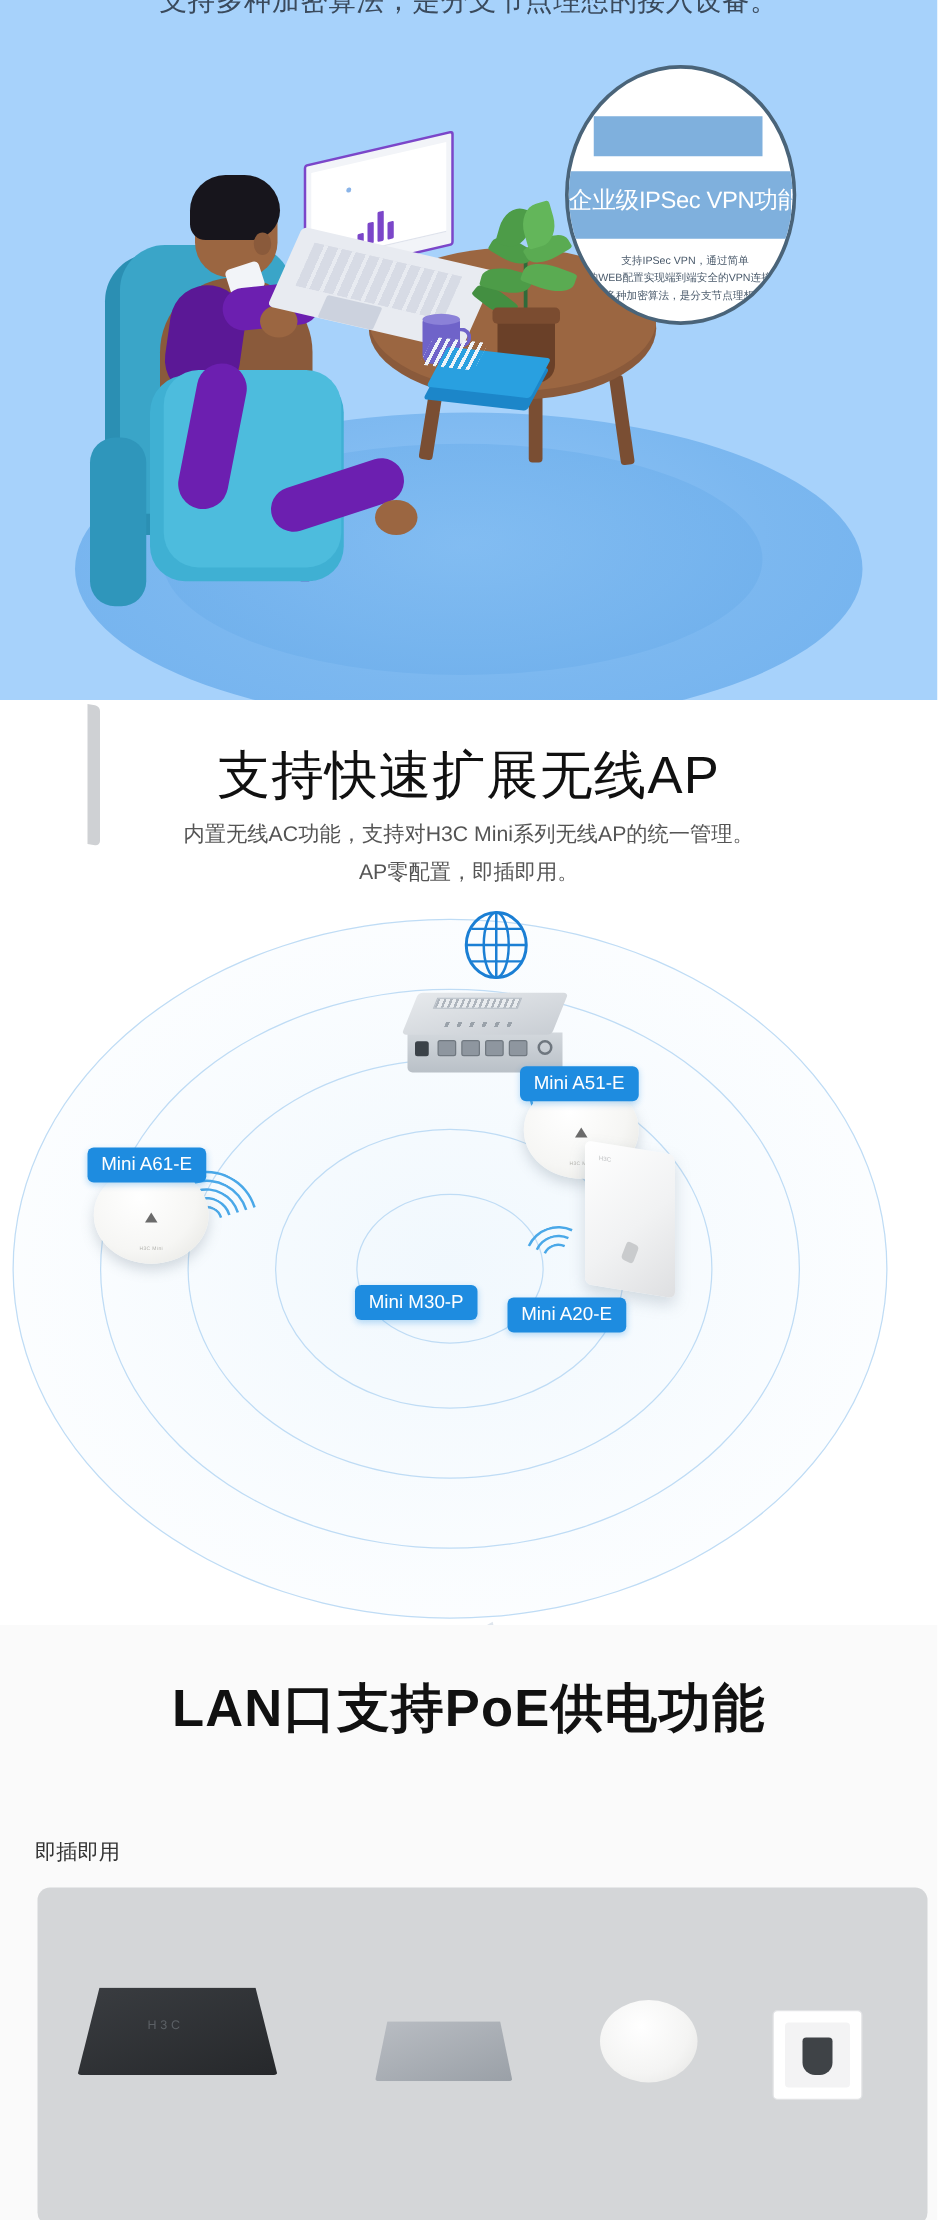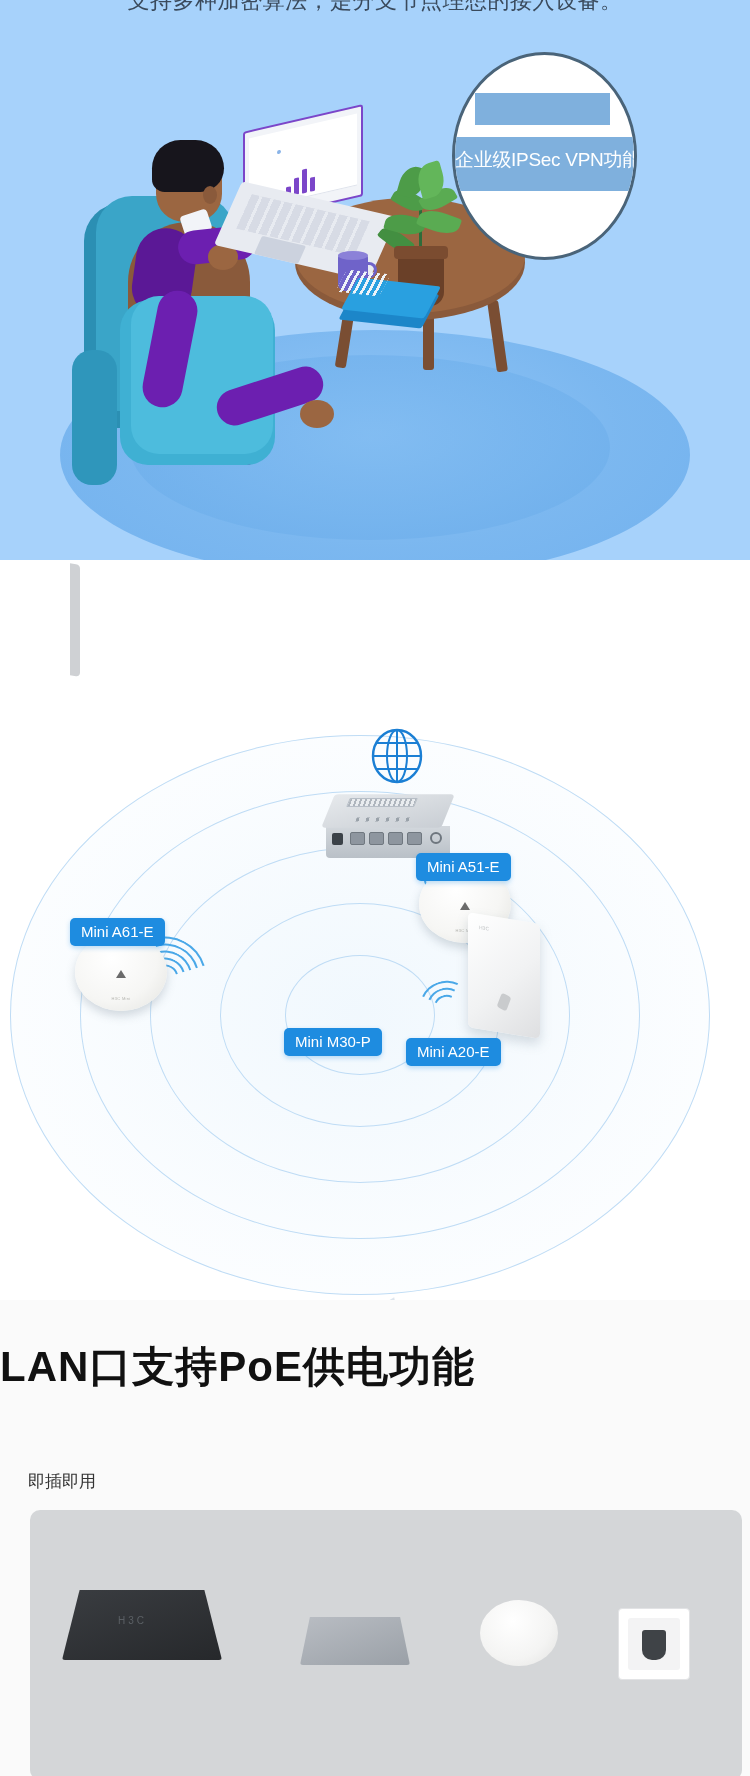--- a/index.html
+++ b/index.html
@@ -268,21 +268,21 @@
   .lbl {
     position:absolute; background:#1e8ce0; color:#ffffff;
     font-size:15px; padding:5px 11px 6px; border-radius:5px; white-space:nowrap;
     box-shadow:0 2px 5px rgba(30,140,224,.30);
   }
 
   
   .sec3 { position:absolute; left:0; top:1300px; width:750px; height:476px;
           background:#fafafa; overflow:hidden; }
   .s3-title {
-    position:absolute; left:0; top:38px; width:750px; text-align:left;
+    position:absolute; left:0; top:38px; width:750px; text-align:center;
     font-size:42px; line-height:57px; color:#111111; letter-spacing:1px;
   }
   .s3-cap { position:absolute; left:28px; top:170px; font-size:17px; color:#333333; }
   .panel {
     position:absolute; left:30px; top:210px; width:712px; height:270px;
     background:#d4d6d8; border-radius:10px;
   }
   .dev-black {
     position:absolute; left:62px; top:290px; width:160px; height:70px;
     background:linear-gradient(160deg,#3a3d41 0%,#26282b 100%);
@@ -380,27 +380,35 @@
     <div class="chair-seat2"></div>
     <div class="chair-arm"></div>
     <div class="p-arm2"></div>
     <div class="p-fore"></div>
     <div class="p-hand2"></div>
 
     <div class="mag">
       <div class="mag-bar1"></div>
       <div class="mag-band"></div>
       <div class="mag-title">企业级IPSec VPN功能</div>
+      <div class="mag-body">
+        <div>支持IPSec VPN，通过简单</div>
+        <div>的WEB配置实现端到端安全的VPN连接，</div>
+        <div>支持多种加密算法，是分支节点理想的接入</div>
+      </div>
     </div>
   </section>
 
   <section class="sec2">
 
+    <h2 class="s2-title">支持快速扩展无线AP</h2>
 
     <div class="s2-sub">
+      <div>内置无线AC功能，支持对H3C Mini系列无线AP的统一管理。</div>
+      <div>AP零配置，即插即用。</div>
     </div>
 
     <div class="rings">
       <div class="ring-fill"></div>
       <div class="ring r1"></div>
       <div class="ring r2"></div>
       <div class="ring r3"></div>
       <div class="ring r4"></div>
       <div class="ring r5"></div>
     </div>

